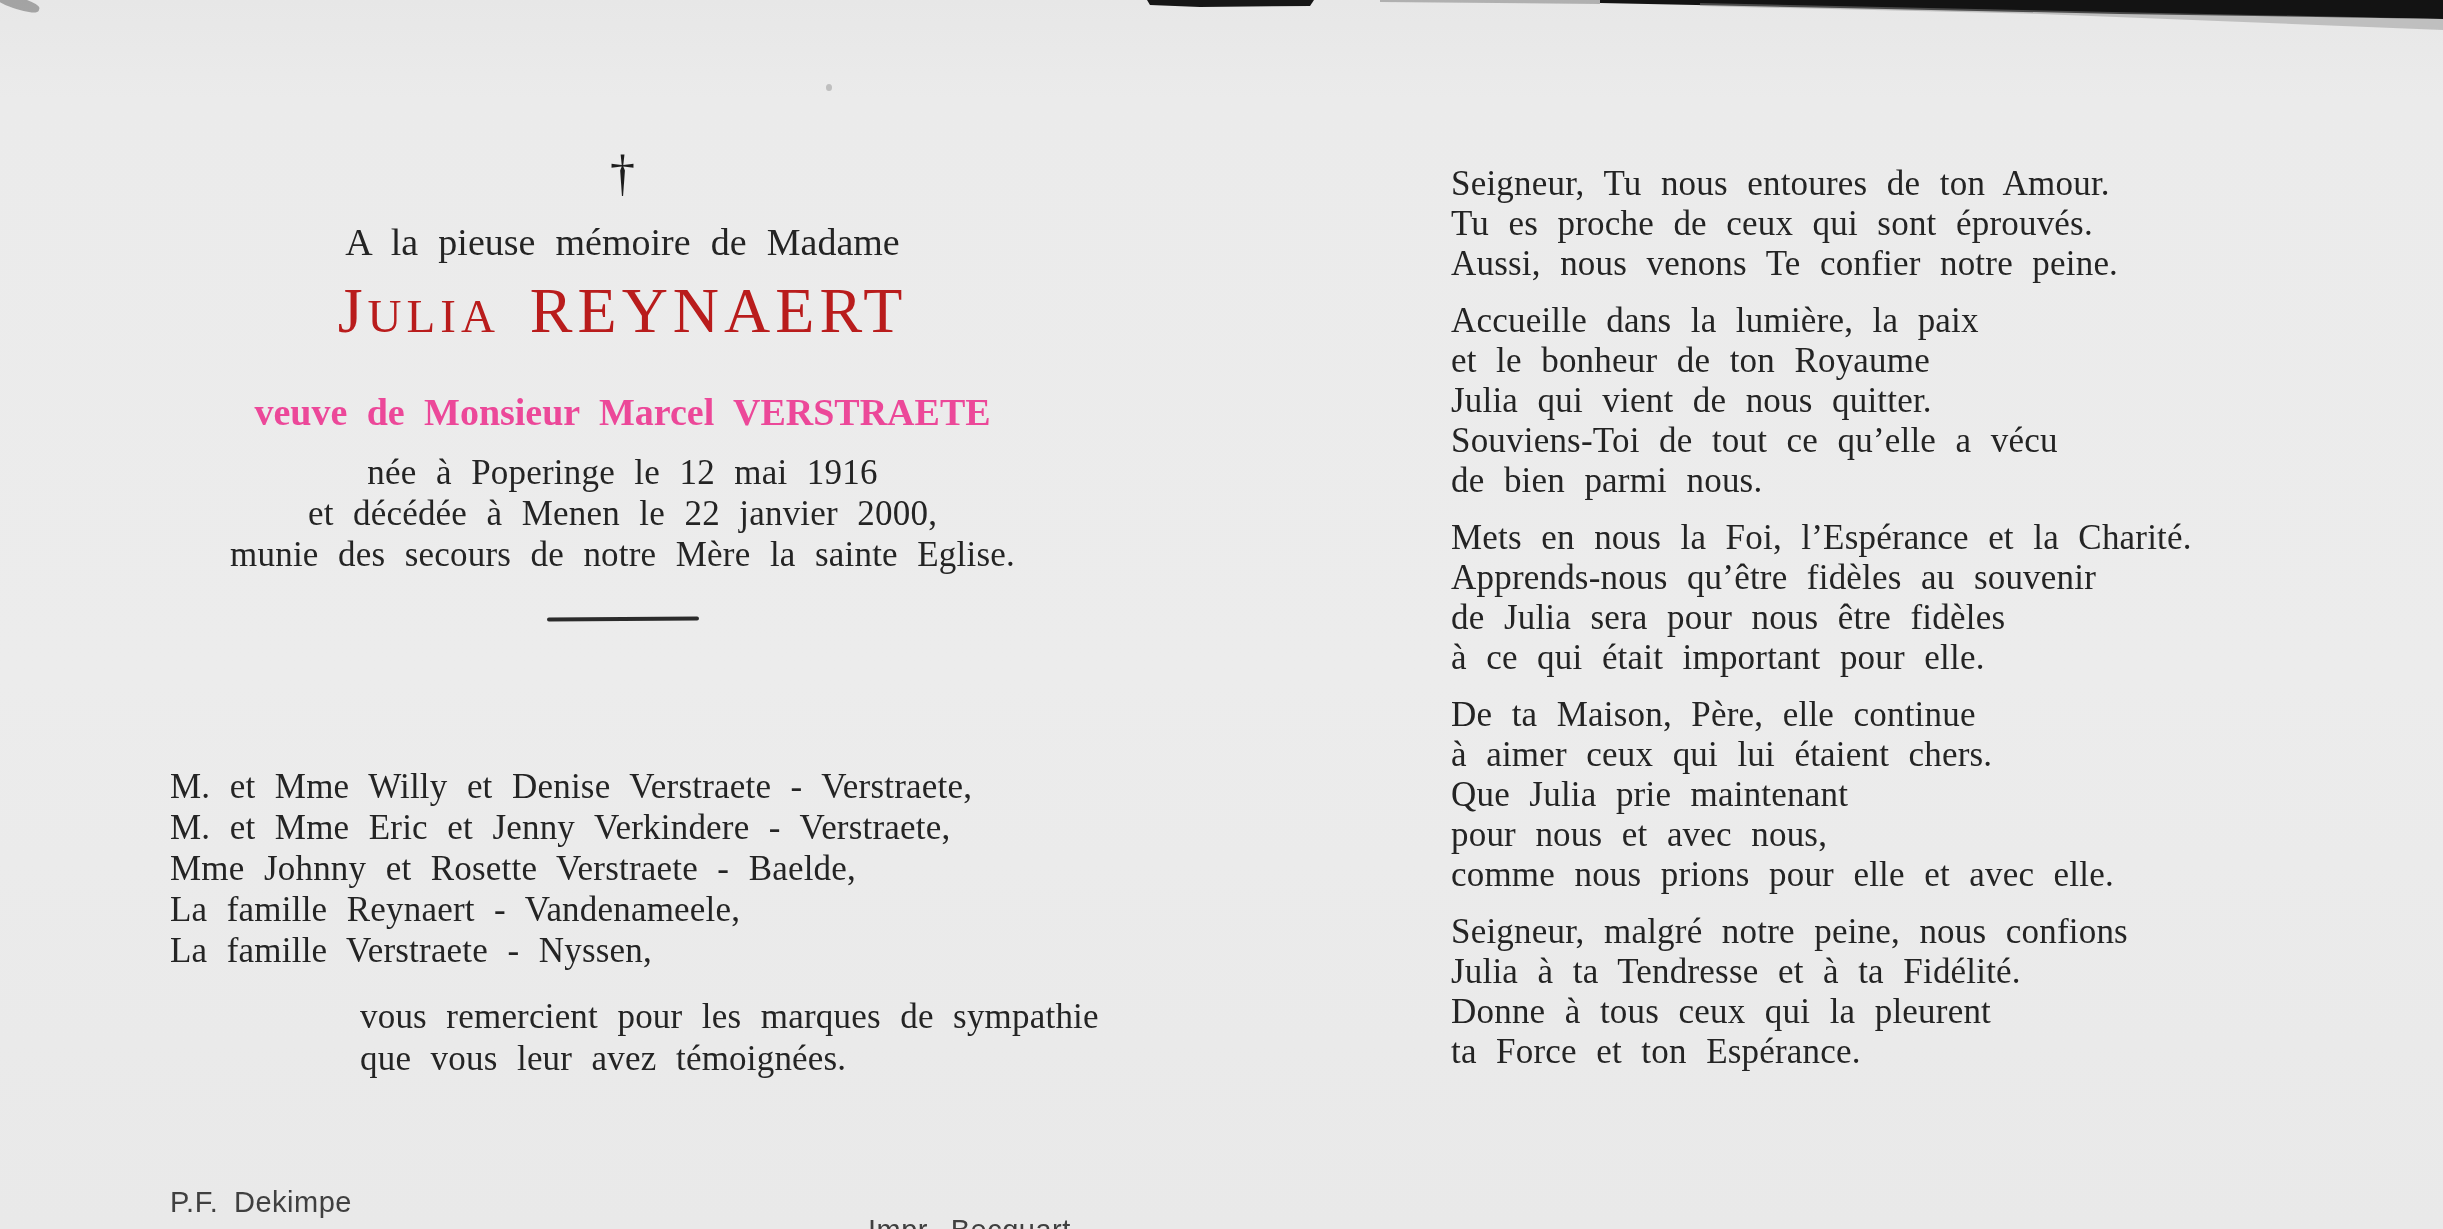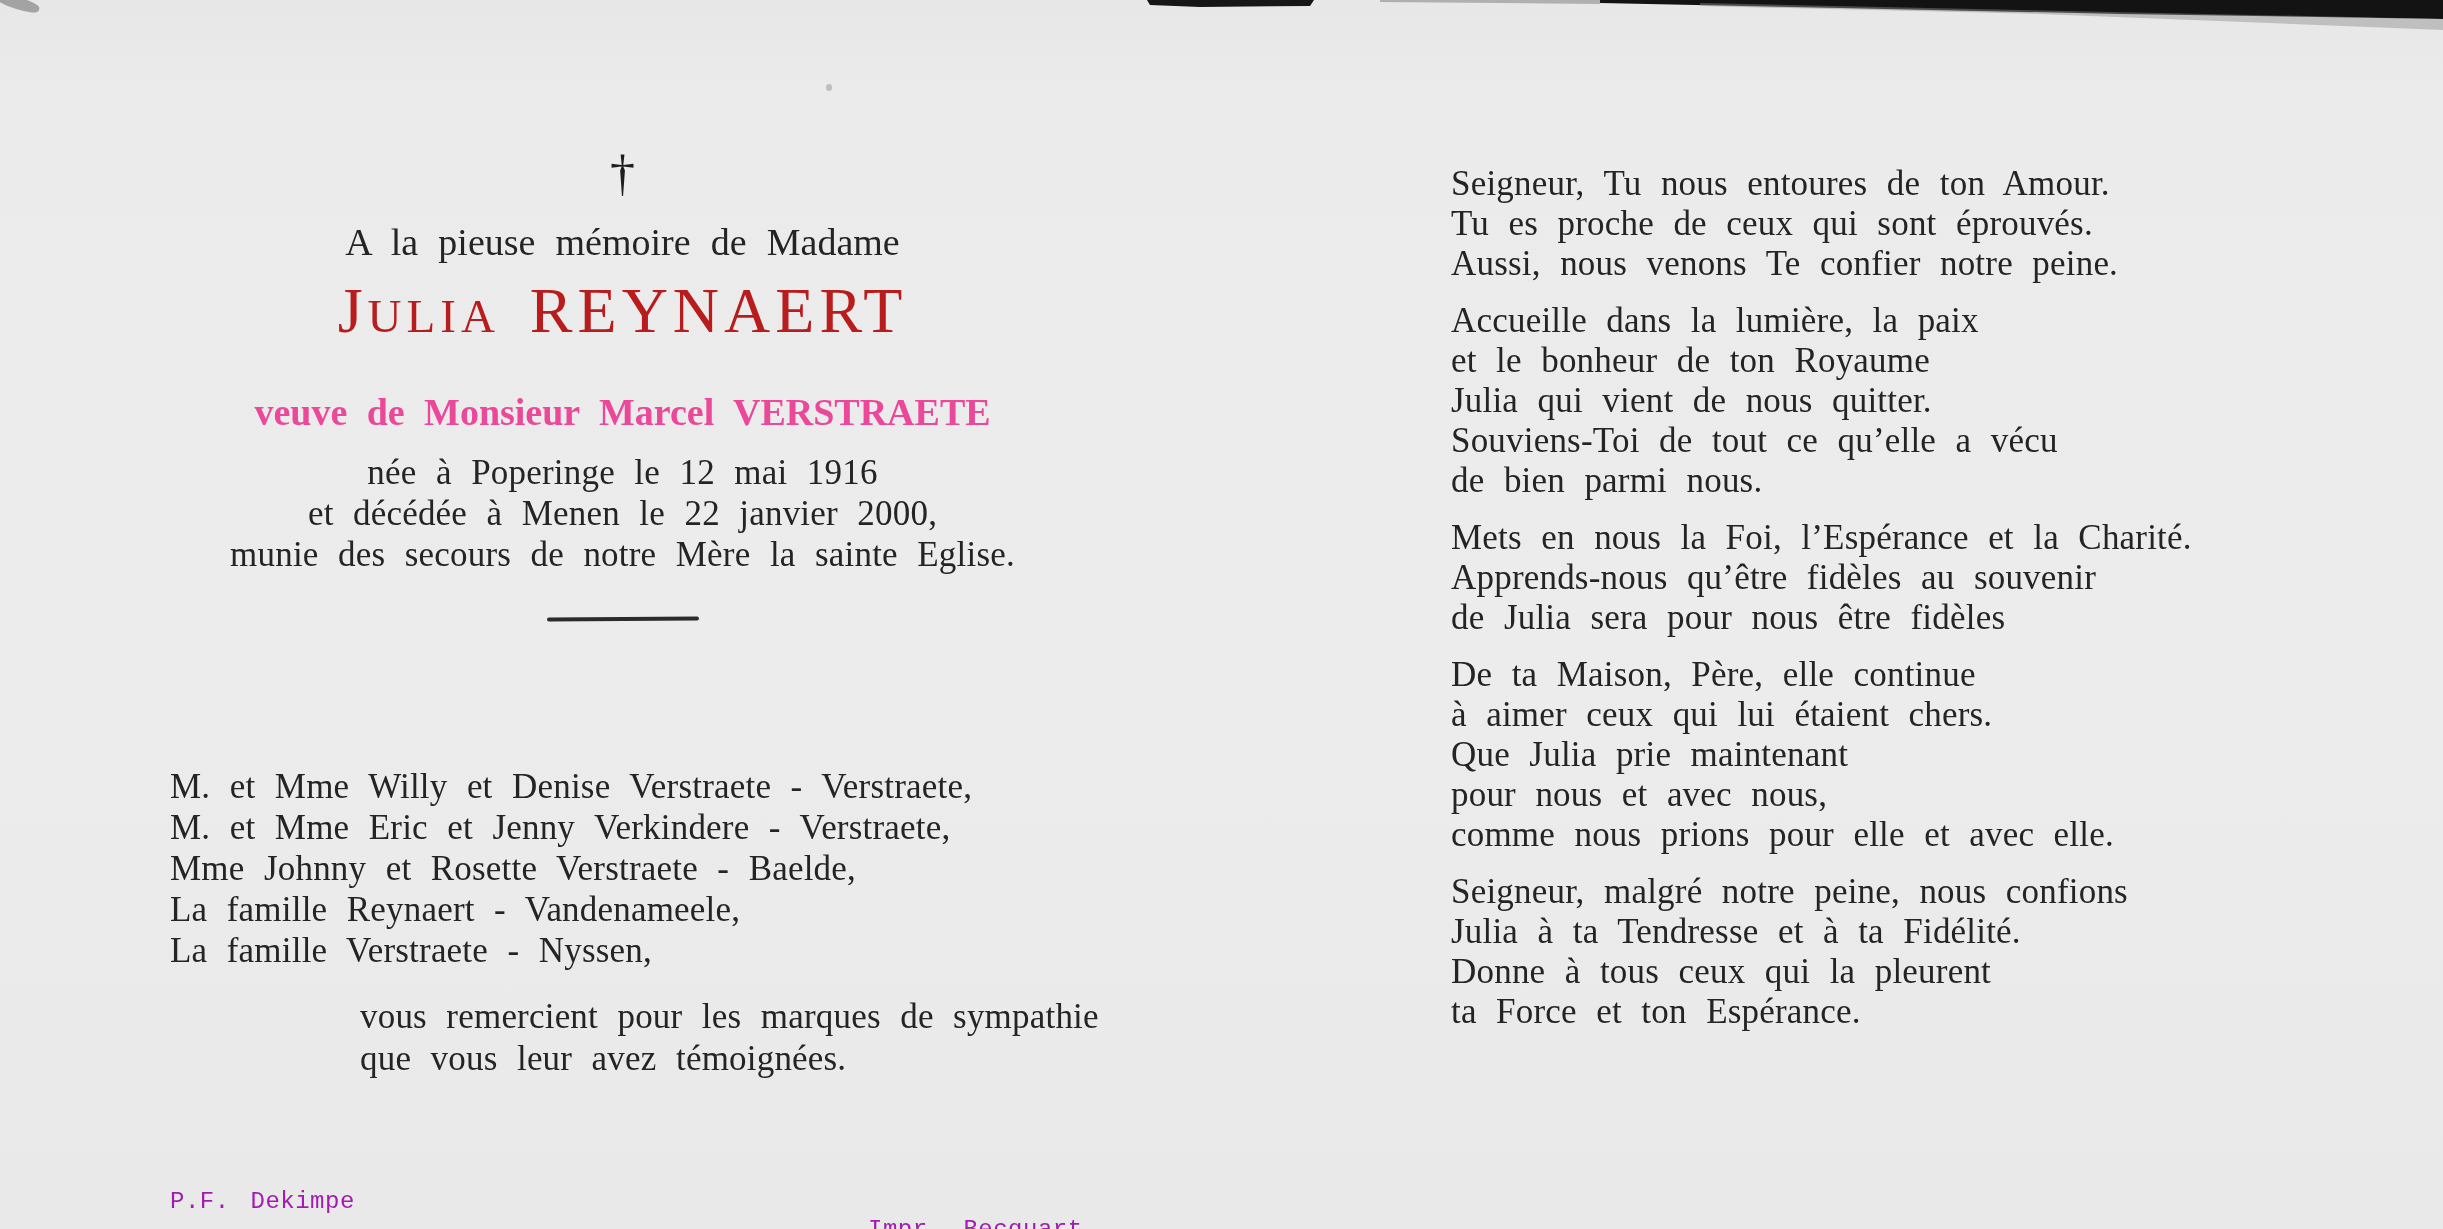--- a/index.html
+++ b/index.html
@@ -89,26 +89,26 @@
   }
   .thanks {
     position: absolute;
     left: 352px; top: 996px;
     text-align: left;
   }
   .thanks .serif-line { line-height: 42px; margin-left: 8px; }
   .imprint {
     position: absolute;
     top: 1186px;
-    font-family: Liberation Mono, monospace;
-    font-size: 24px;
+    font-family: Liberation Sans, sans-serif;
+    font-size: 29px;
     line-height: 32px;
     letter-spacing: 0.5px;
     word-spacing: 0.25em;
-    color: #a21caf;
+    color: #404040;
     white-space: nowrap;
   }
   .imprint-left  { left: 170px; }
   .imprint-right { left: 868px; margin-top: 28px; }
 
   
   .prayer {
     position: absolute;
     left: 1451px; top: 152px; width: 950px;
     text-align: left;
@@ -170,20 +170,21 @@
     <span class="serif-line" style="display:block">Accueille dans la lumière, la paix</span>
     <span class="serif-line" style="display:block">et le bonheur de ton Royaume</span>
     <span class="serif-line" style="display:block">Julia qui vient de nous quitter.</span>
     <span class="serif-line" style="display:block">Souviens-Toi de tout ce qu’elle a vécu</span>
     <span class="serif-line" style="display:block">de bien parmi nous.</span>
   </p>
   <p>
     <span class="serif-line" style="display:block">Mets en nous la Foi, l’Espérance et la Charité.</span>
     <span class="serif-line" style="display:block">Apprends-nous qu’être fidèles au souvenir</span>
     <span class="serif-line" style="display:block">de Julia sera pour nous être fidèles</span>
+    <span class="serif-line" style="display:block">à ce qui était important pour elle.</span>
   </p>
   <p>
     <span class="serif-line" style="display:block">De ta Maison, Père, elle continue</span>
     <span class="serif-line" style="display:block">à aimer ceux qui lui étaient chers.</span>
     <span class="serif-line" style="display:block">Que Julia prie maintenant</span>
     <span class="serif-line" style="display:block">pour nous et avec nous,</span>
     <span class="serif-line" style="display:block">comme nous prions pour elle et avec elle.</span>
   </p>
   <p>
     <span class="serif-line" style="display:block">Seigneur, malgré notre peine, nous confions</span>

